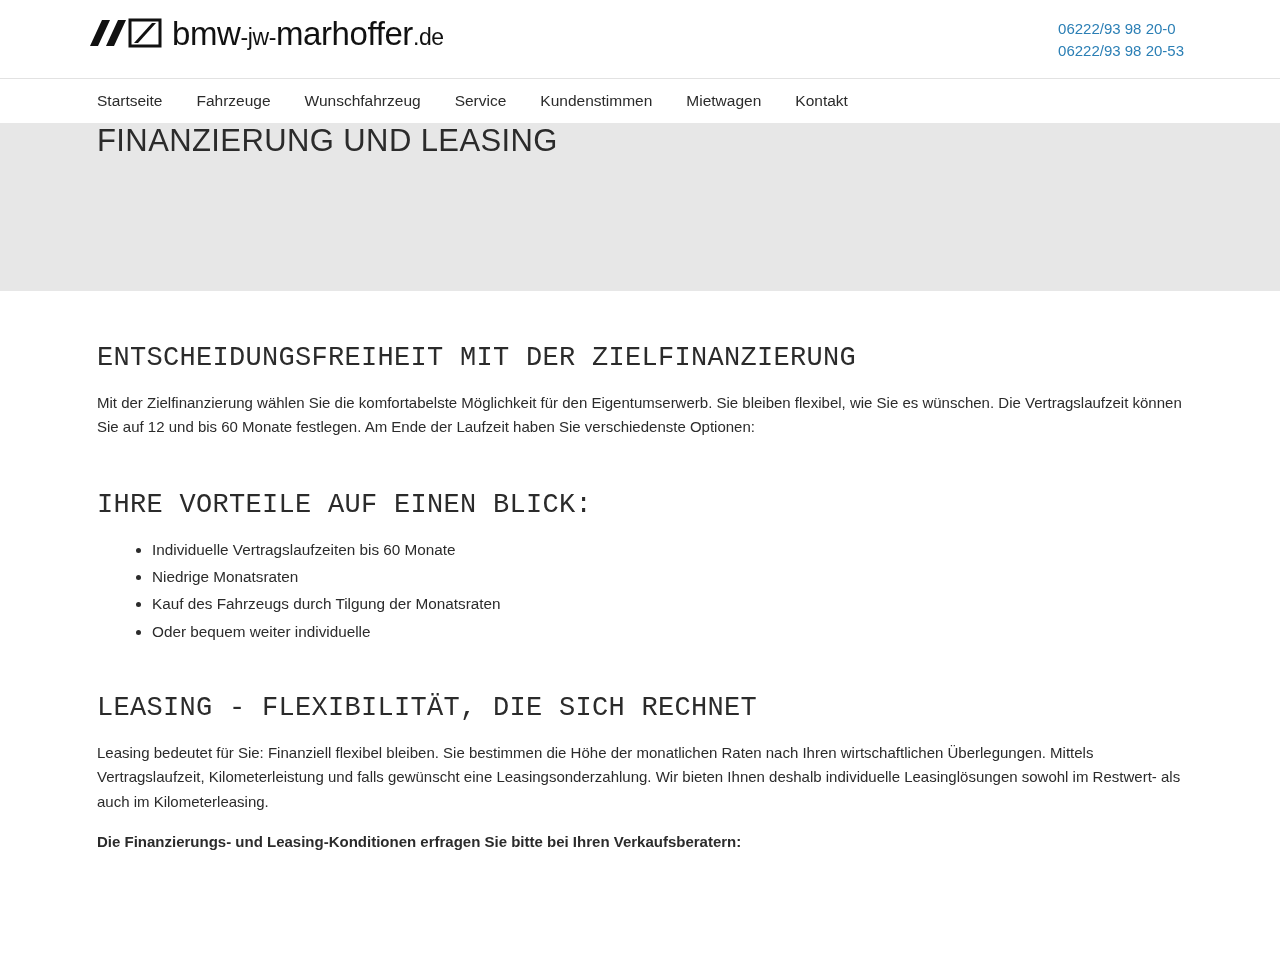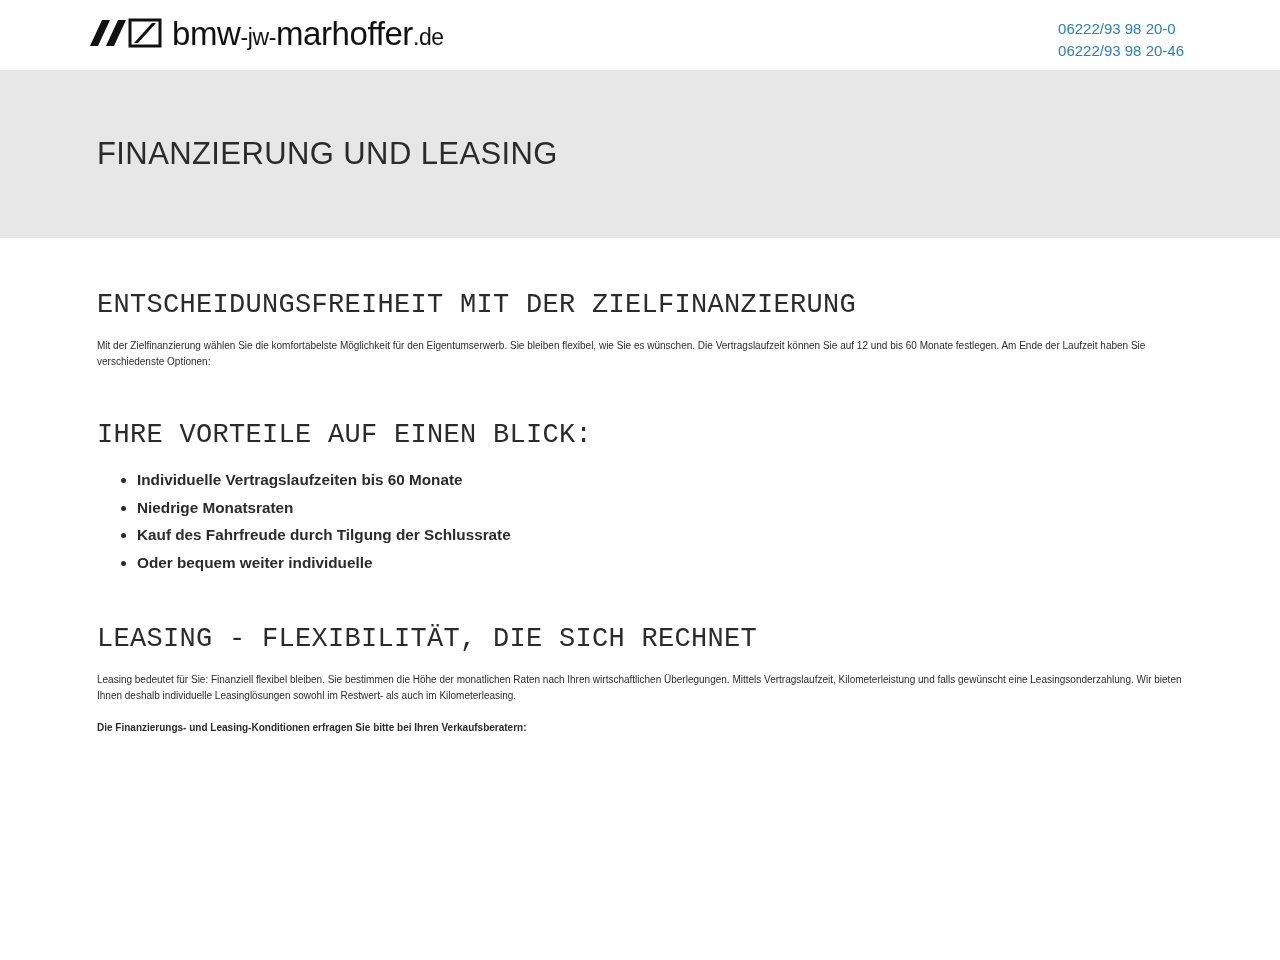--- a/index.html
+++ b/index.html
@@ -82,21 +82,20 @@
     white-space: nowrap;
   }
   .nav a:first-child { padding-left: 9px; }
 
   
   .banner {
     width: 100%;
     background: #e7e7e7;
     height: 168px;
     display: flex;
-    align-items: center;
   }
   .banner h1 {
     margin: 0;
     padding-left: 97px;
     font-size: 31px;
     font-weight: 300;
     letter-spacing: 0.4px;
     color: #2b2b2b;
     text-transform: uppercase;
   }
@@ -110,35 +109,34 @@
     font-size: 27px;
     font-weight: 300;
     letter-spacing: 0.3px;
     color: #2b2b2b;
     margin: 0 0 18px 0;
     text-transform: uppercase;
     font-family: Liberation Mono, monospace;
   }
   .content h2.spaced { margin-top: 50px; }
   .content p {
-    font-size: 10px;
+    font-size: 15px;
     line-height: 1.62;
     margin: 0 0 16px 0;
     color: #2b2b2b;
     max-width: 1090px;
   }
   .content ul {
     margin: 0 0 6px 0;
     padding-left: 40px;
   }
   .content li {
     font-size: 15.3px;
     line-height: 1.53;
-    margin: 0 0 4px 0;
-    font-weight: bold;
+    margin: 0 0 4px 15px;
   }
   .contact-block { }
   .contact-block p.bold,
   .contact-block p strong { font-weight: bold; }
   .contact-block p { margin: 0 0 8px 0; }
 </style>
 </head>
 <body>
 
 <div class="header">
@@ -151,41 +149,52 @@
         <rect x="42" y="4" width="30" height="26" fill="none" stroke="#111" stroke-width="3"></rect>
         <polygon points="46,27 64,7 68,7 50,27" fill="#111"></polygon>
       </svg>
       <div class="brand-text">
         <span>bmw</span><span class="small">-jw-</span><span>marhoffer</span><span class="tld">.de</span>
       </div>
     </div>
 
     <div class="phones">
       <a href="#">06222/93 98 20-0</a>
-      <a href="#">06222/93 98 20-46</a>
+      <a href="#">06222/93 98 20-53</a>
     </div>
 
   </div>
 
+  <div class="nav-wrap">
+    <nav class="nav">
+      <a href="#">Startseite</a>
+      <a href="#">Fahrzeuge</a>
+      <a href="#">Wunschfahrzeug</a>
+      <a href="#">Service</a>
+      <a href="#">Kundenstimmen</a>
+      <a href="#">Mietwagen</a>
+      <a href="#">Kontakt</a>
+    </nav>
+  </div>
 </div>
 
 <div class="banner">
   <h1>FINANZIERUNG UND LEASING</h1>
 </div>
 
 <div class="content">
 
   <h2>ENTSCHEIDUNGSFREIHEIT MIT DER ZIELFINANZIERUNG</h2>
   <p>Mit der Zielfinanzierung wählen Sie die komfortabelste Möglichkeit für den Eigentumserwerb. Sie bleiben flexibel, wie Sie es wünschen. Die Vertragslaufzeit können Sie auf 12 und bis 60 Monate festlegen. Am Ende der Laufzeit haben Sie verschiedenste Optionen:</p>
 
   <h2 class="spaced">IHRE VORTEILE AUF EINEN BLICK:</h2>
   <ul>
     <li>Individuelle Vertragslaufzeiten bis 60 Monate</li>
     <li>Niedrige Monatsraten</li>
-    <li>Kauf des Fahrfreude durch Tilgung der Schlussrate</li>
+    <li>Kauf des Fahrzeugs durch Tilgung der Monatsraten</li>
     <li>Oder bequem weiter individuelle</li>
   </ul>
 
   <h2 class="spaced">LEASING - FLEXIBILITÄT, DIE SICH RECHNET</h2>
   <p>Leasing bedeutet für Sie: Finanziell flexibel bleiben. Sie bestimmen die Höhe der monatlichen Raten nach Ihren wirtschaftlichen Überlegungen. Mittels Vertragslaufzeit, Kilometerleistung und falls gewünscht eine Leasingsonderzahlung. Wir bieten Ihnen deshalb individuelle Leasinglösungen sowohl im Restwert- als auch im Kilometerleasing.</p>
 
   <div class="contact-block">
     <p class="bold">Die Finanzierungs- und Leasing-Konditionen erfragen Sie bitte bei Ihren Verkaufsberatern:</p>
 
   </div>

